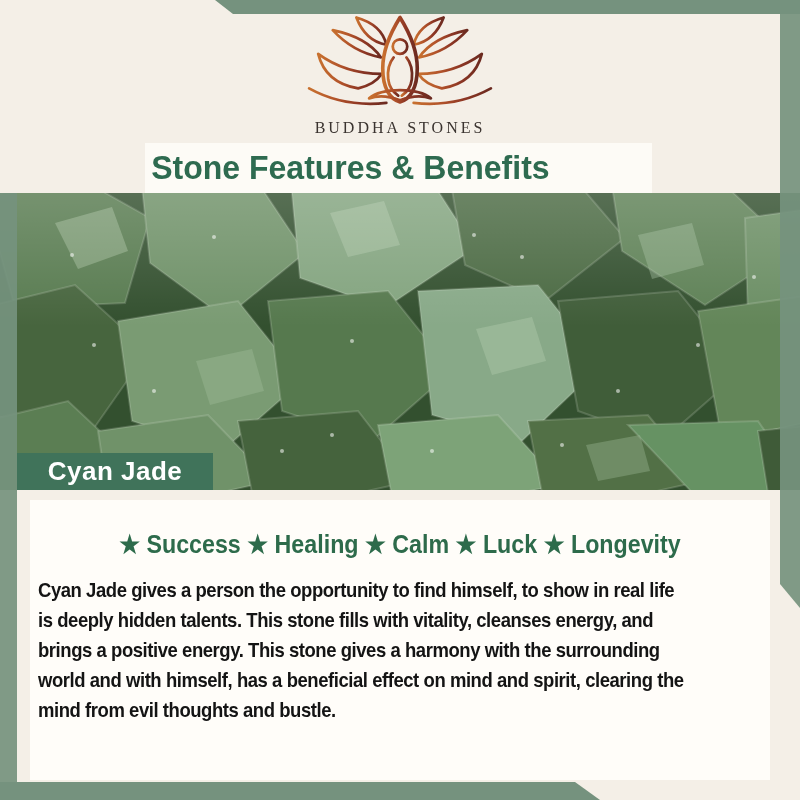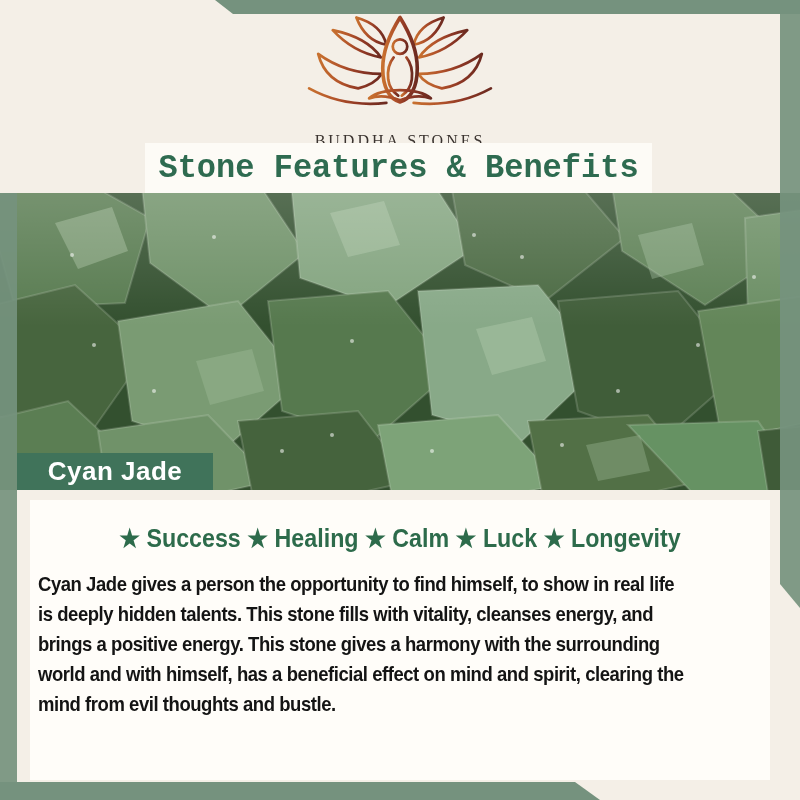--- a/index.html
+++ b/index.html
@@ -28,27 +28,27 @@
     position:absolute; left:0; top:782px; width:600px; height:18px;
     background:#75927e;
     clip-path:polygon(0 0, 575px 0, 100% 100%, 0 100%);
   }
 
   
   .logo-wrap { position:absolute; top:12px; left:0; width:100%; text-align:center; }
   .logo-svg { width:216px; height:100px; display:block; margin:0 auto; }
   .brand-name {
     font-family:"Liberation Serif", serif;
-    font-size:16px; letter-spacing:3px; color:#3a332f; margin-top:20px;
+    font-size:16px; letter-spacing:3px; color:#3a332f; margin-top:7px;
   }
 
   
   .banner {
     position:absolute; left:145px; top:143px; width:507px; height:50px;
-    background:#fdfbf6; display:flex; align-items:center; justify-content:center;font-family:Liberation Mono, monospace;
+    background:#fdfbf6; display:flex; align-items:center; justify-content:flex-start;
   }
   .banner-title {
     font-size:33px; font-weight:bold; color:#2e6b50; white-space:nowrap;
     transform:scaleX(0.97);
   }
 
   
   .photo { position:absolute; left:0; top:193px; width:800px; height:297px; background:#33502f;text-align:right; }
   .photo svg { width:100%; height:100%; display:block; }
   .photo-label {
@@ -56,21 +56,21 @@
     background:#40735a; color:#ffffff;
     display:flex; align-items:center; justify-content:center;
     font-size:26px; font-weight:bold; letter-spacing:0.5px;
   }
 
   
   .panel {
     position:absolute; left:30px; top:500px; width:740px; height:280px;
     background:#fffdf9; overflow:hidden;
   }
-  .benefits-row { margin-top:24px; text-align:center; }
+  .benefits-row { margin-top:30px; text-align:center; }
   .benefits-line {
     display:inline-block; white-space:nowrap; transform:scaleX(0.93);
     font-size:25px; font-weight:bold; color:#2d6b4b;
   }
   .para {
     margin:16px 0 0 8px; transform:scaleX(0.88); transform-origin:0 0; width:830px;
     font-size:21px; font-weight:600; color:#141414;
     line-height:30px; letter-spacing:-0.5px;
   }
   .para-line { white-space:nowrap; }

